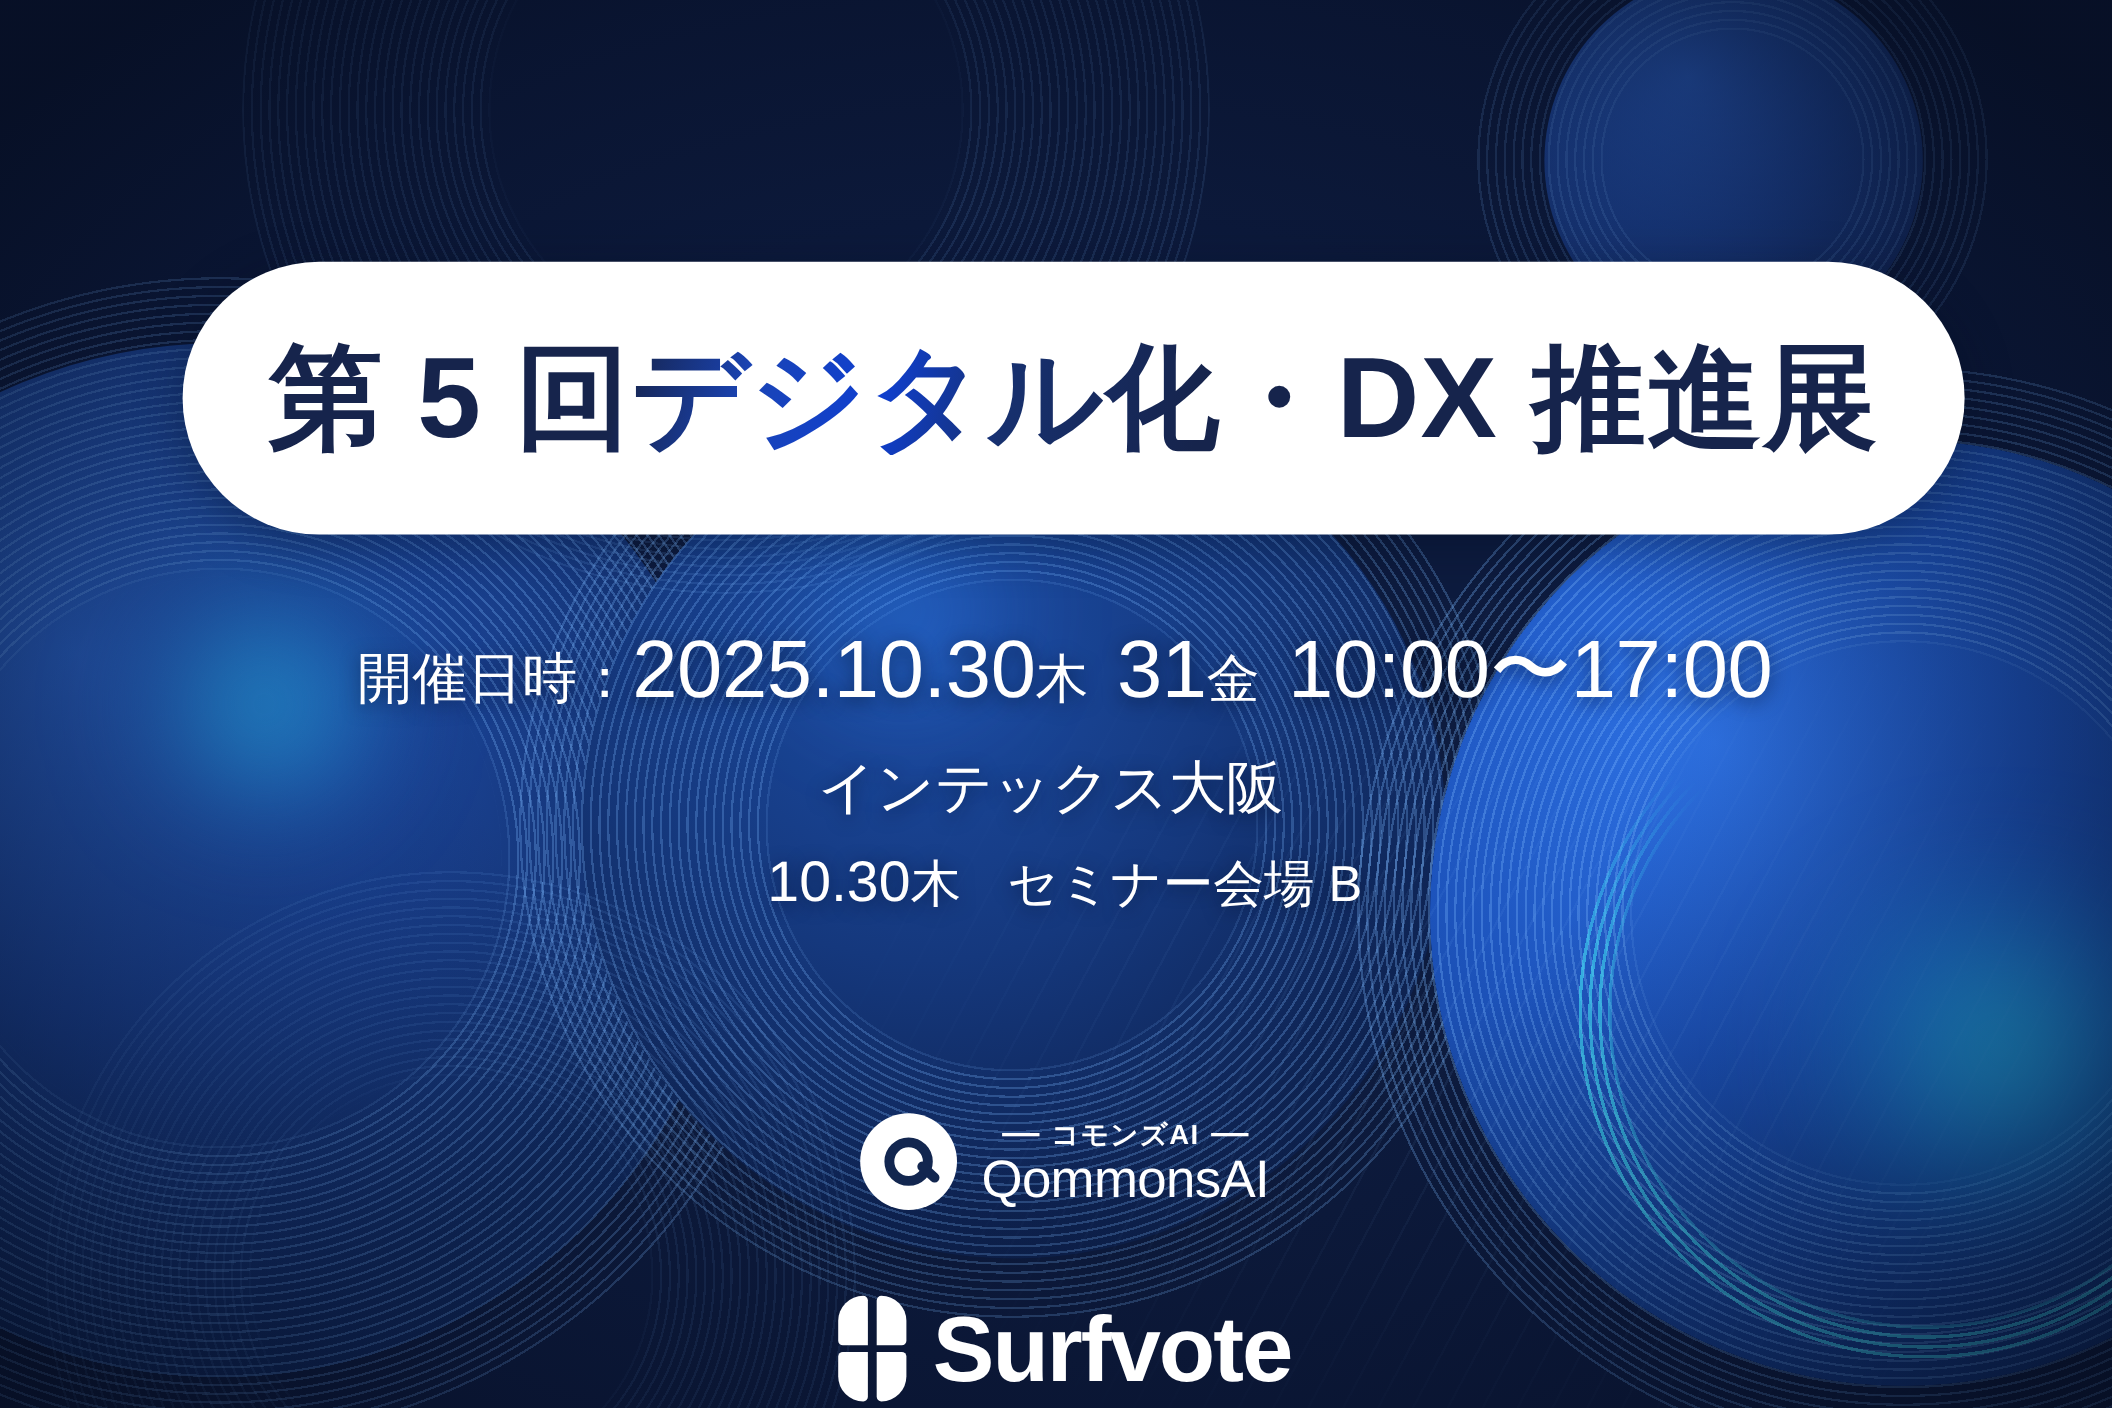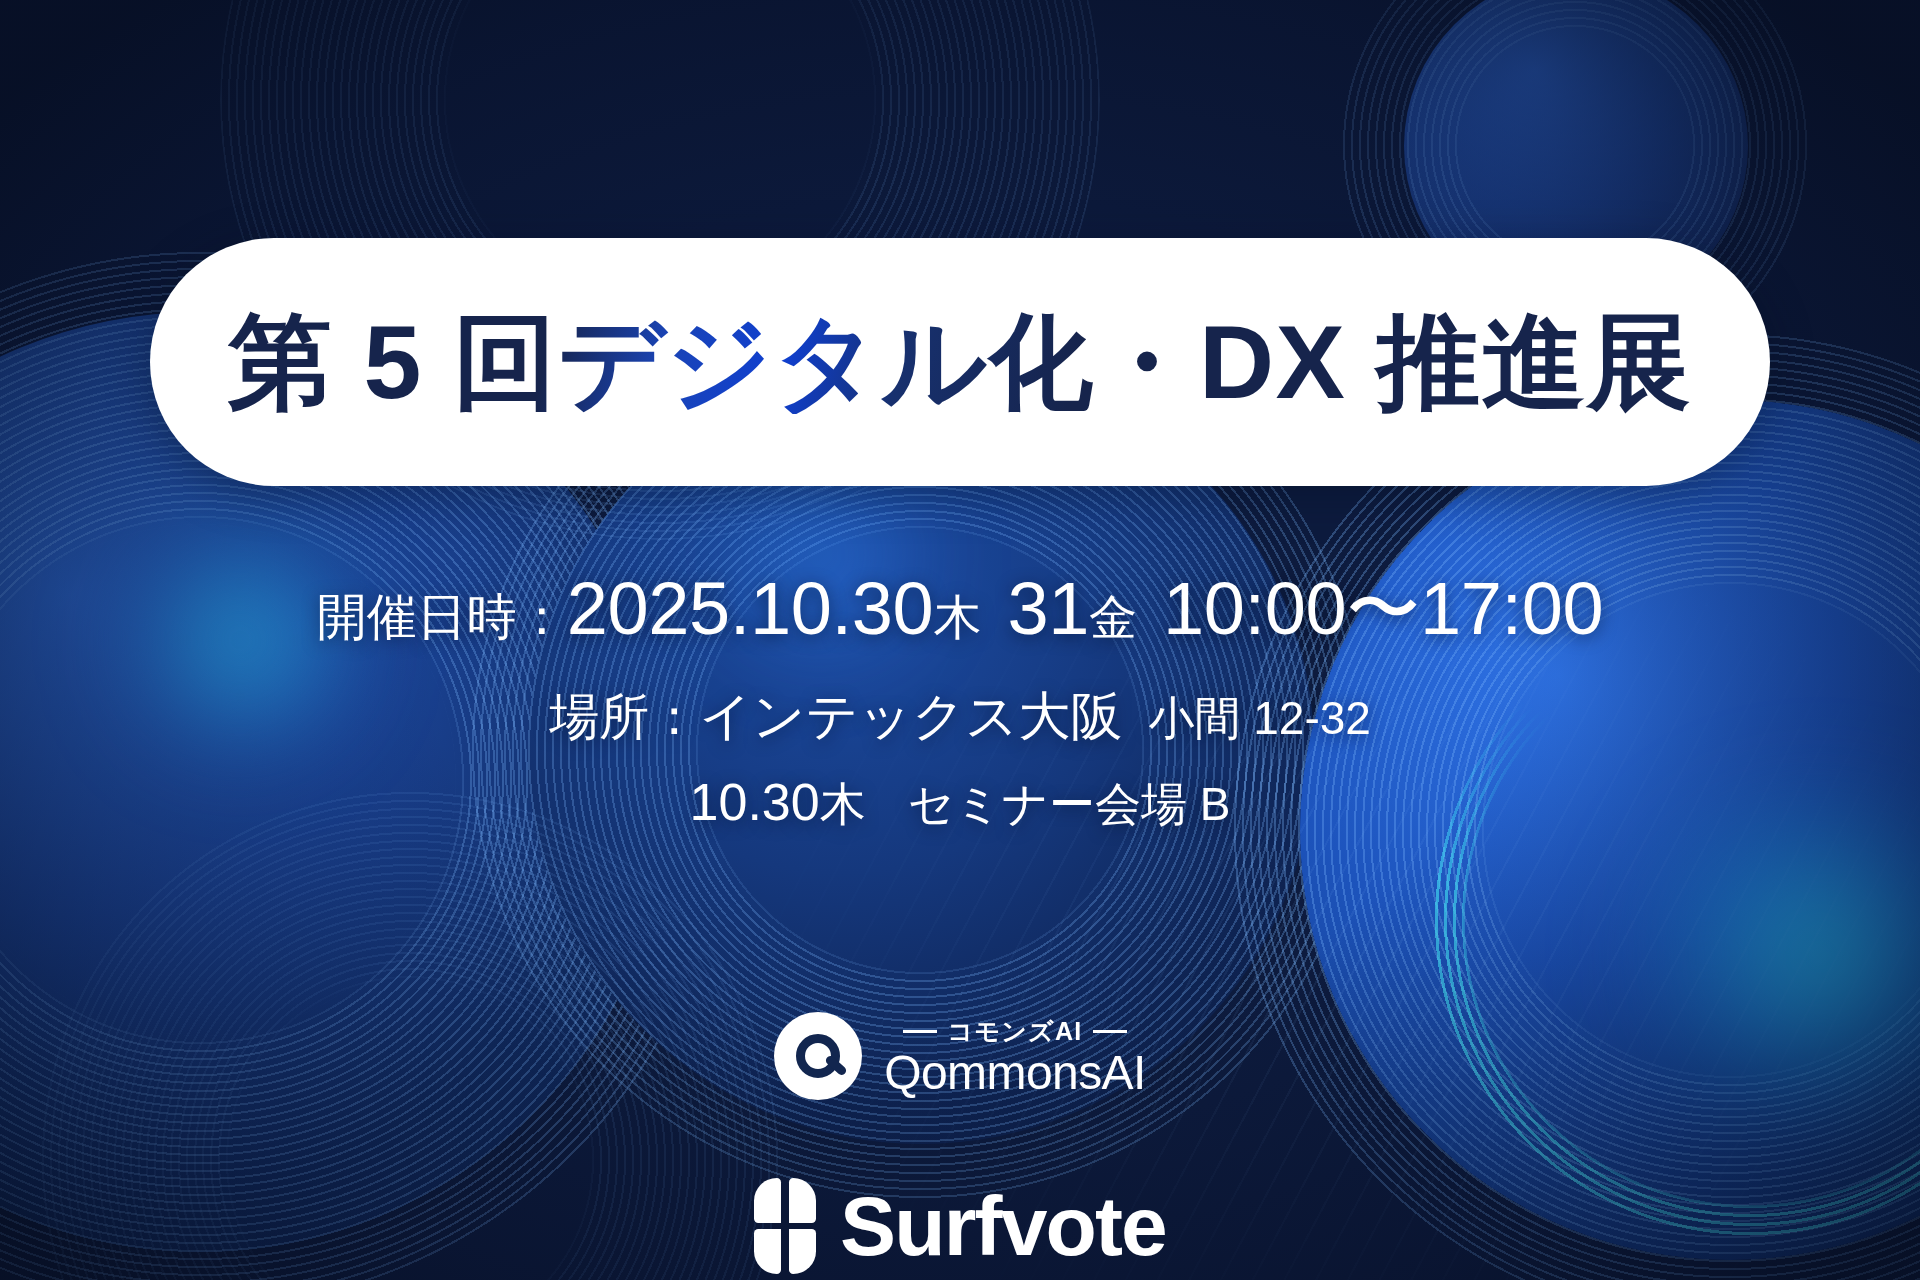--- a/index.html
+++ b/index.html
@@ -136,20 +136,21 @@
     pointer-events: none;
     background: radial-gradient(ellipse 1250px 880px at 50% 52%,
       rgba(0,0,0,0) 42%, rgba(5,12,32,.42) 78%, rgba(4,10,26,.66) 100%);
   }
 
   
   .content {
     position: absolute;
     inset: 0;
     z-index: 10;
+    margin-left: 16px;
   }
 
   
   .title-pill {
     position: absolute;
     left: 150px;
     top: 238px;
     width: 1620px;
     height: 248px;
     background: #ffffff;
@@ -340,24 +341,22 @@
         <span class="big">2025.10.30</span>
         <span class="big-sm">木</span>
         <span class="sp-md"></span>
         <span class="big">31</span>
         <span class="big-sm">金</span>
         <span class="sp-md"></span>
         <span class="big">10:00〜17:00</span>
       </div>
 
       <div class="info-line" id="line-venue">
-        <span class="lbl">場所：</span>
         <span class="mid">インテックス大阪</span>
         <span class="sp-md"></span>
-        <span class="mid-sm">小間 12-32</span>
       </div>
 
       <div class="info-line" id="line-seminar">
         <span class="mid">10.30</span>
         <span class="mid-sm">木</span>
         <span class="sp-sm"></span>
         <span class="sp-md"></span>
         <span class="mid-sm">セミナー会場 B</span>
       </div>
 

